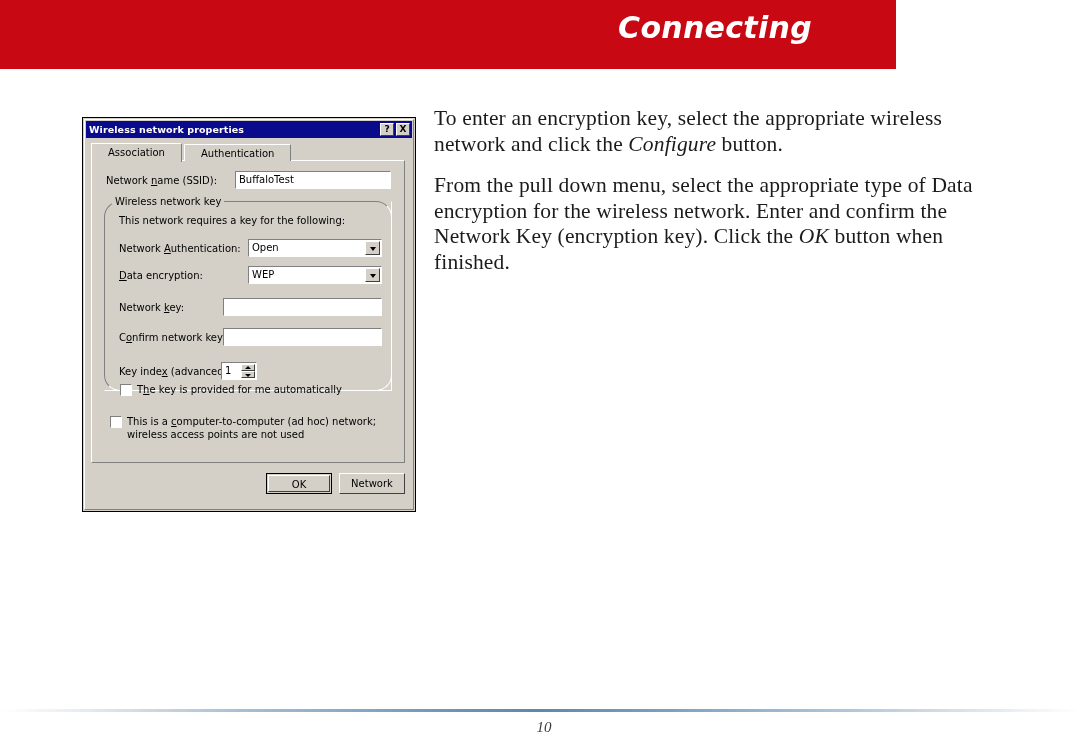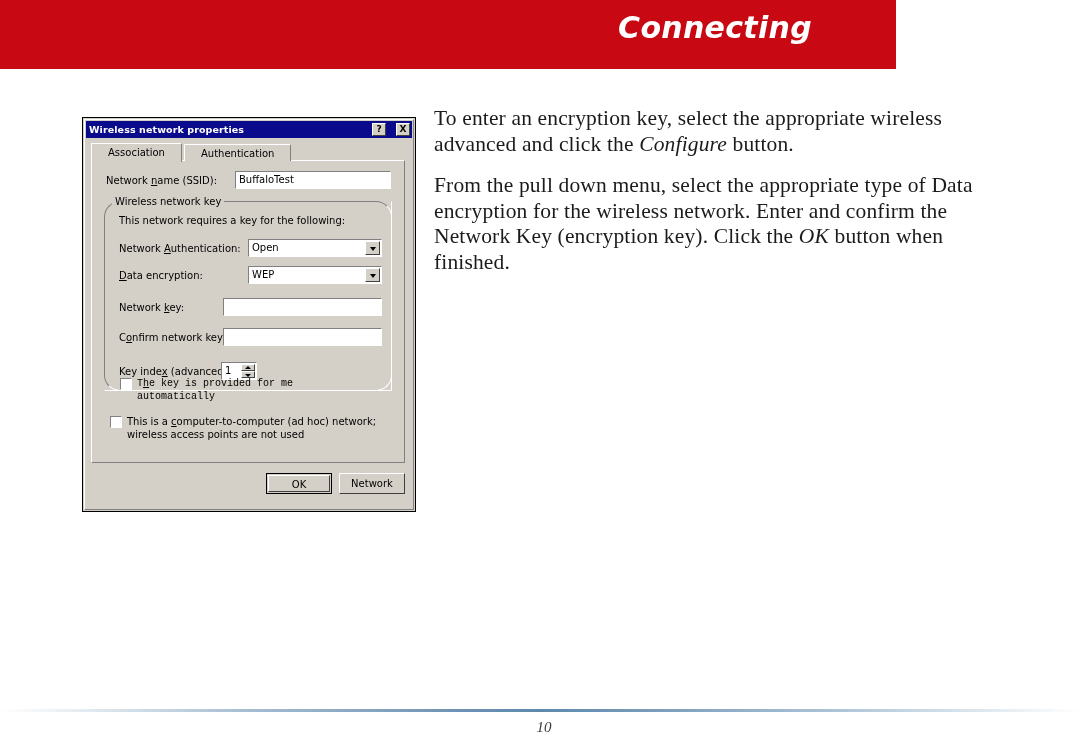--- a/index.html
+++ b/index.html
@@ -82,21 +82,20 @@
     position: absolute;
     left: 3px;
     top: 3px;
     width: 326px;
     height: 17px;
     background: #0a0a8c;
     display: flex;
     align-items: center;
     padding: 0 2px 0 3px;
     box-sizing: border-box;
-    gap: 8px;
   }
   .titlebar-text {
     color: #ffffff;
     font-size: 9.5px;
     font-weight: bold;
     white-space: nowrap;
     flex: 1;
     letter-spacing: 0.1px;
   }
   .tb-btn {
@@ -398,21 +397,21 @@
   }
 </style>
 </head>
 <body>
 
 <div class="banner">
   <div class="banner-title">Connecting</div>
 </div>
 
 <div class="body-col">
-  <p class="para"><span>To enter an encryption key, select the appropriate wireless advanced and click the </span><span class="it">Configure</span><span> button.</span></p>
+  <p class="para"><span>To enter an encryption key, select the appropriate wireless network and click the </span><span class="it">Configure</span><span> button.</span></p>
   <p class="para"><span>From the pull down menu, select the appropriate type of  Data encryption for the wireless network.  Enter and confirm the Network Key (encryption key).  Click the </span><span class="it">OK</span><span> button when finished.</span></p>
 </div>
 
 <div class="dialog">
   <div class="dlg-outer"></div>
 
   <div class="titlebar">
     <div class="titlebar-text">Wireless network properties</div>
     <div class="tb-btn">?</div>
     <div class="tb-btn">X</div>
@@ -463,21 +462,21 @@
           <div class="spin-b up">
               <i></i>
             </div>
           <div class="spin-b down">
               <i></i>
             </div>
         </div>
       </div>
     </div>
 
-    <div class="checkrow" style="left:28px; top:216px; width:250px;font-family:Liberation Mono, monospace;">
+    <div class="checkrow" style="left:28px; top:222px; width:250px;">
       <div class="checkbox"></div>
       <div class="checklabel"><span>T</span><u>h</u><span>e key is provided for me automatically</span></div>
     </div>
 
     <div class="checkrow" style="left:18px; top:254px; width:275px;">
       <div class="checkbox"></div>
       <div class="checklabel"><span>This is a </span><u>c</u><span>omputer-to-computer (ad hoc) network; wireless access points are not used</span></div>
     </div>
 
   </div>

